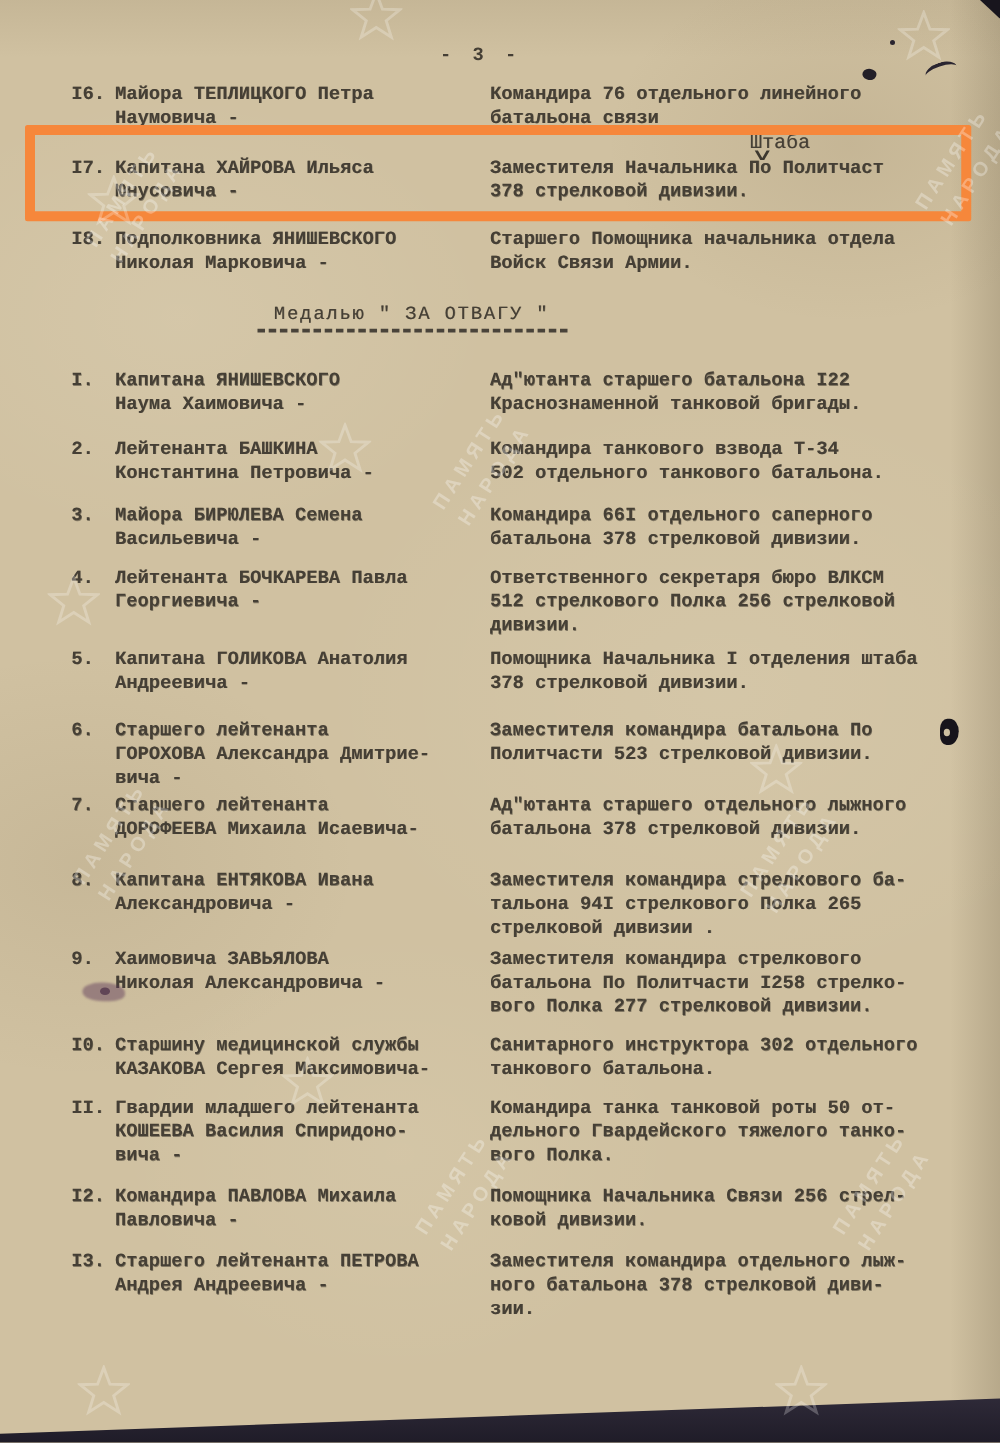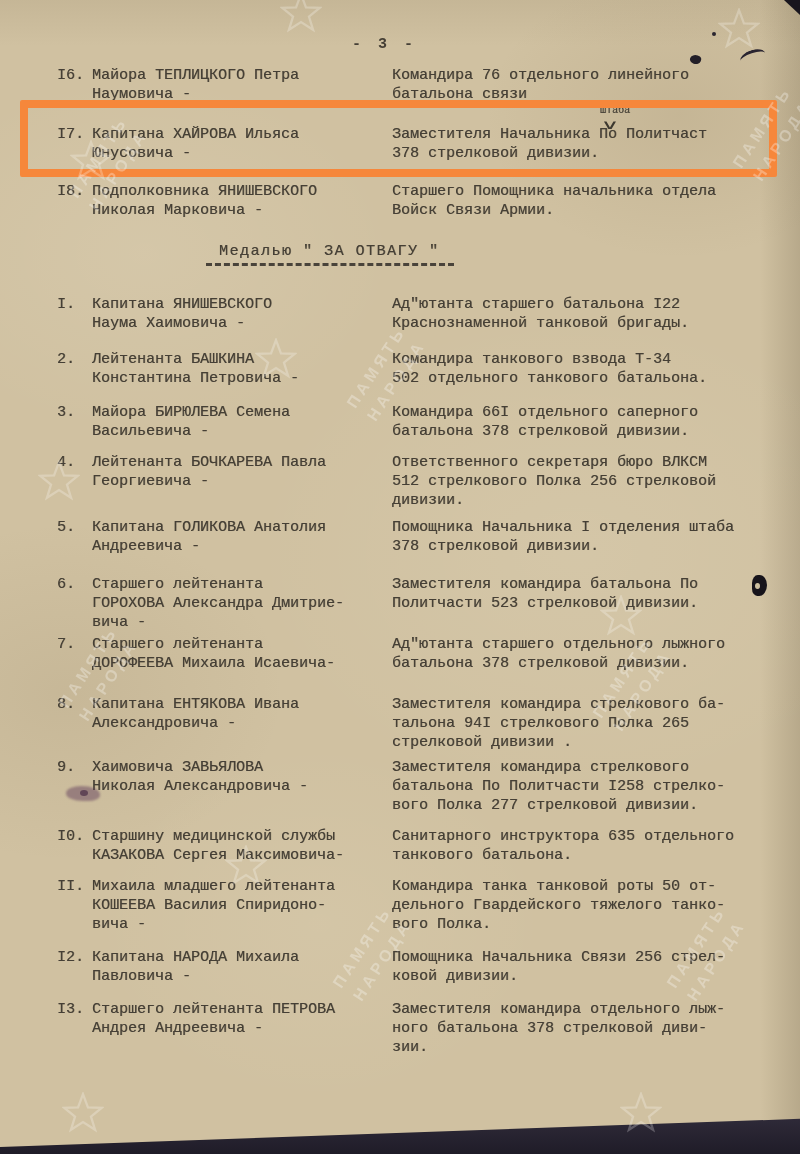--- a/index.html
+++ b/index.html
@@ -16,37 +16,37 @@
       #d0c1a1;
     font-family:"Liberation Mono","DejaVu Sans Mono",monospace;
     color:#453f35;
   }
   .txt{white-space:pre-line;font-size:15px;line-height:19px;
        text-shadow:0.4px 0.4px 0.5px rgba(66,60,50,0.55);}
   
   .page-num{position:absolute;left:352px;top:36px;font-size:15px;letter-spacing:4px;
             font-weight:bold;z-index:1;}
   
-  .list-layer{position:absolute;inset:0;z-index:1;}
+  .list-layer{position:absolute;inset:0;z-index:1;font-weight:bold;}
   .row{position:absolute;left:0;width:800px;}
   .row .num {position:absolute;left:57px;width:36px;}
   .row .name{position:absolute;left:92px;width:312px;}
   .row .role{position:absolute;left:392px;width:372px;}
   .trow-1{top:66px}.trow-2{top:125px}.trow-3{top:182px}
   .mrow-1{top:295px}.mrow-2{top:350px}.mrow-3{top:403px}.mrow-4{top:453px}
   .mrow-5{top:518px}.mrow-6{top:575px}.mrow-7{top:635px}.mrow-8{top:695px}
   .mrow-9{top:758px}.mrow-10{top:827px}.mrow-11{top:877px}.mrow-12{top:948px}
   .mrow-13{top:1000px}
   
   .medal-header{position:absolute;left:219px;top:243px;font-size:15px;letter-spacing:1.5px;
                 z-index:1;text-shadow:0.4px 0.4px 0.5px rgba(66,60,50,0.55);}
   .medal-dashes{position:absolute;left:206px;top:263px;width:248px;height:0;
                 border-top:3px dashed #49433a;z-index:1;}
   
-  .inserted-word{position:absolute;left:600px;top:105px;font-size:10px;z-index:2;
+  .inserted-word{position:absolute;left:600px;top:105px;font-size:16px;z-index:2;
                  text-shadow:0.4px 0.4px 0.5px rgba(66,60,50,0.55);}
   .caret-mark{position:absolute;left:606px;top:117px;font-size:13px;z-index:2;
               transform:scaleX(2.1);color:#3d382f;}
   
   .highlight-box{position:absolute;left:20px;top:100px;width:757px;height:77px;
                  border:8px solid #f6873b;box-sizing:border-box;z-index:4;
                  border-radius:2px;}
   
   .artifact{position:absolute;z-index:3;}
   .corner-tri{left:784px;top:0;width:16px;height:15px;background:#18151d;
@@ -181,35 +181,35 @@
         <span class="txt name">Хаимовича ЗАВЬЯЛОВА
 Николая Александровича -</span>
         <span class="txt role">Заместителя командира стрелкового
 батальона По Политчасти I258 стрелко-
 вого Полка 277 стрелковой дивизии.</span>
       </div>
       <div class="row mrow-10">
         <span class="txt num">I0.</span>
         <span class="txt name">Старшину медицинской службы
 КАЗАКОВА Сергея Максимовича-</span>
-        <span class="txt role">Санитарного инструктора 635 отдельного
+        <span class="txt role">Санитарного инструктора 302 отдельного
 танкового батальона.</span>
       </div>
       <div class="row mrow-11">
         <span class="txt num">II.</span>
-        <span class="txt name">Михаила младшего лейтенанта
+        <span class="txt name">Гвардии младшего лейтенанта
 КОШЕЕВА Василия Спиридоно-
 вича -</span>
         <span class="txt role">Командира танка танковой роты 50 от-
 дельного Гвардейского тяжелого танко-
 вого Полка.</span>
       </div>
       <div class="row mrow-12">
         <span class="txt num">I2.</span>
-        <span class="txt name">Капитана НАРОДА Михаила
+        <span class="txt name">Командира ПАВЛОВА Михаила
 Павловича -</span>
         <span class="txt role">Помощника Начальника Связи 256 стрел-
 ковой дивизии.</span>
       </div>
       <div class="row mrow-13">
         <span class="txt num">I3.</span>
         <span class="txt name">Старшего лейтенанта ПЕТРОВА
 Андрея Андреевича -</span>
         <span class="txt role">Заместителя командира отдельного лыж-
 ного батальона 378 стрелковой диви-

